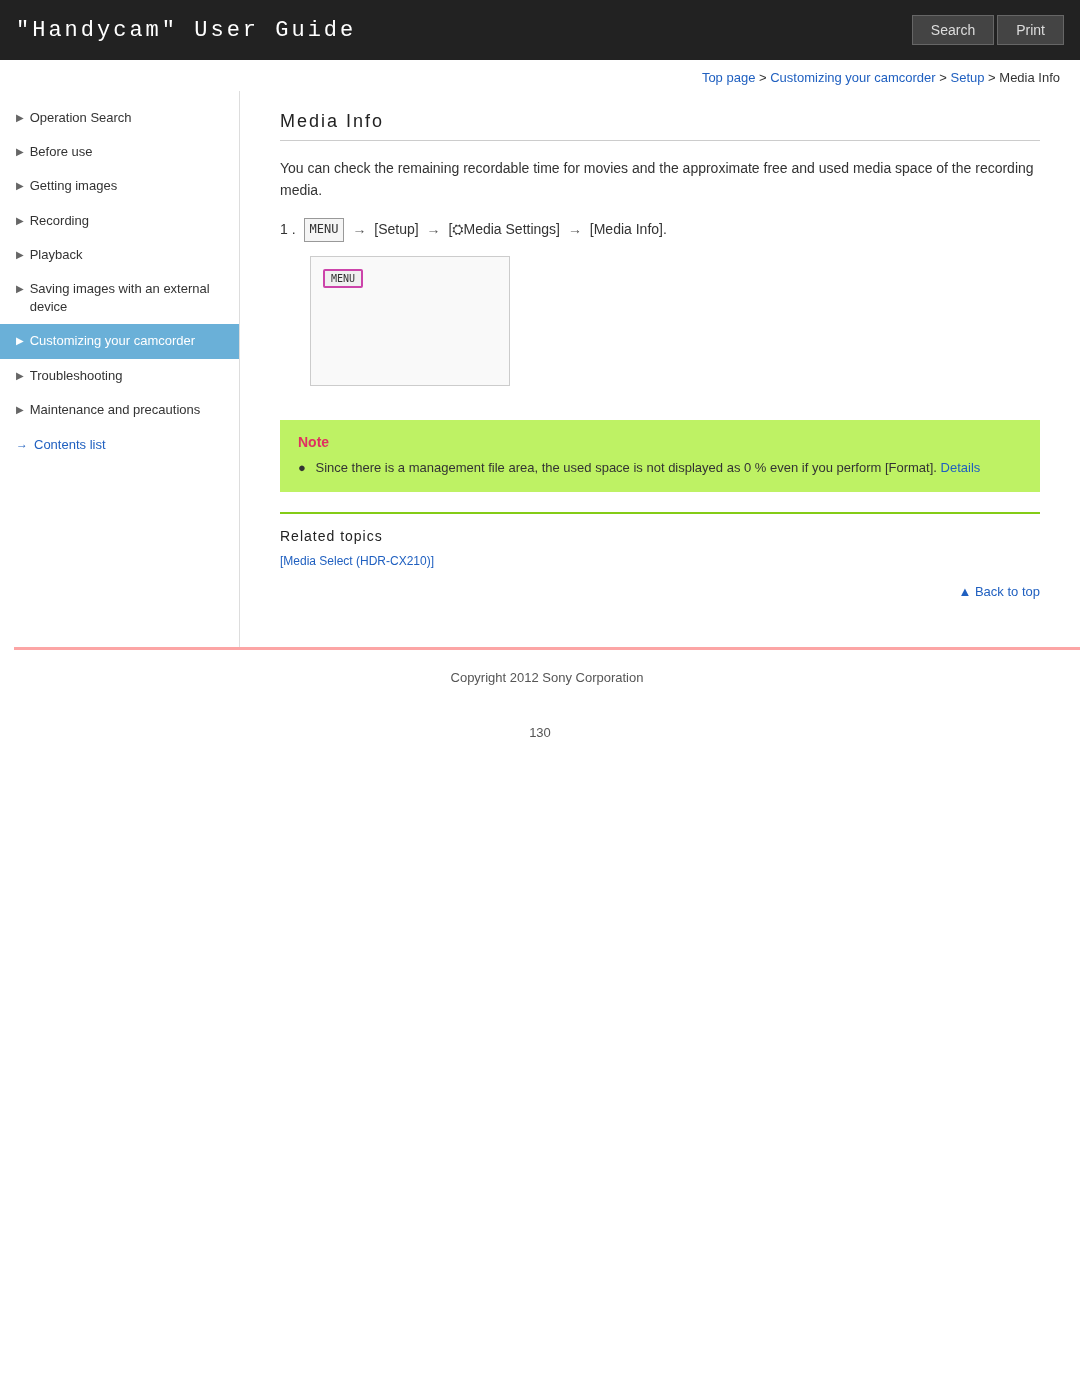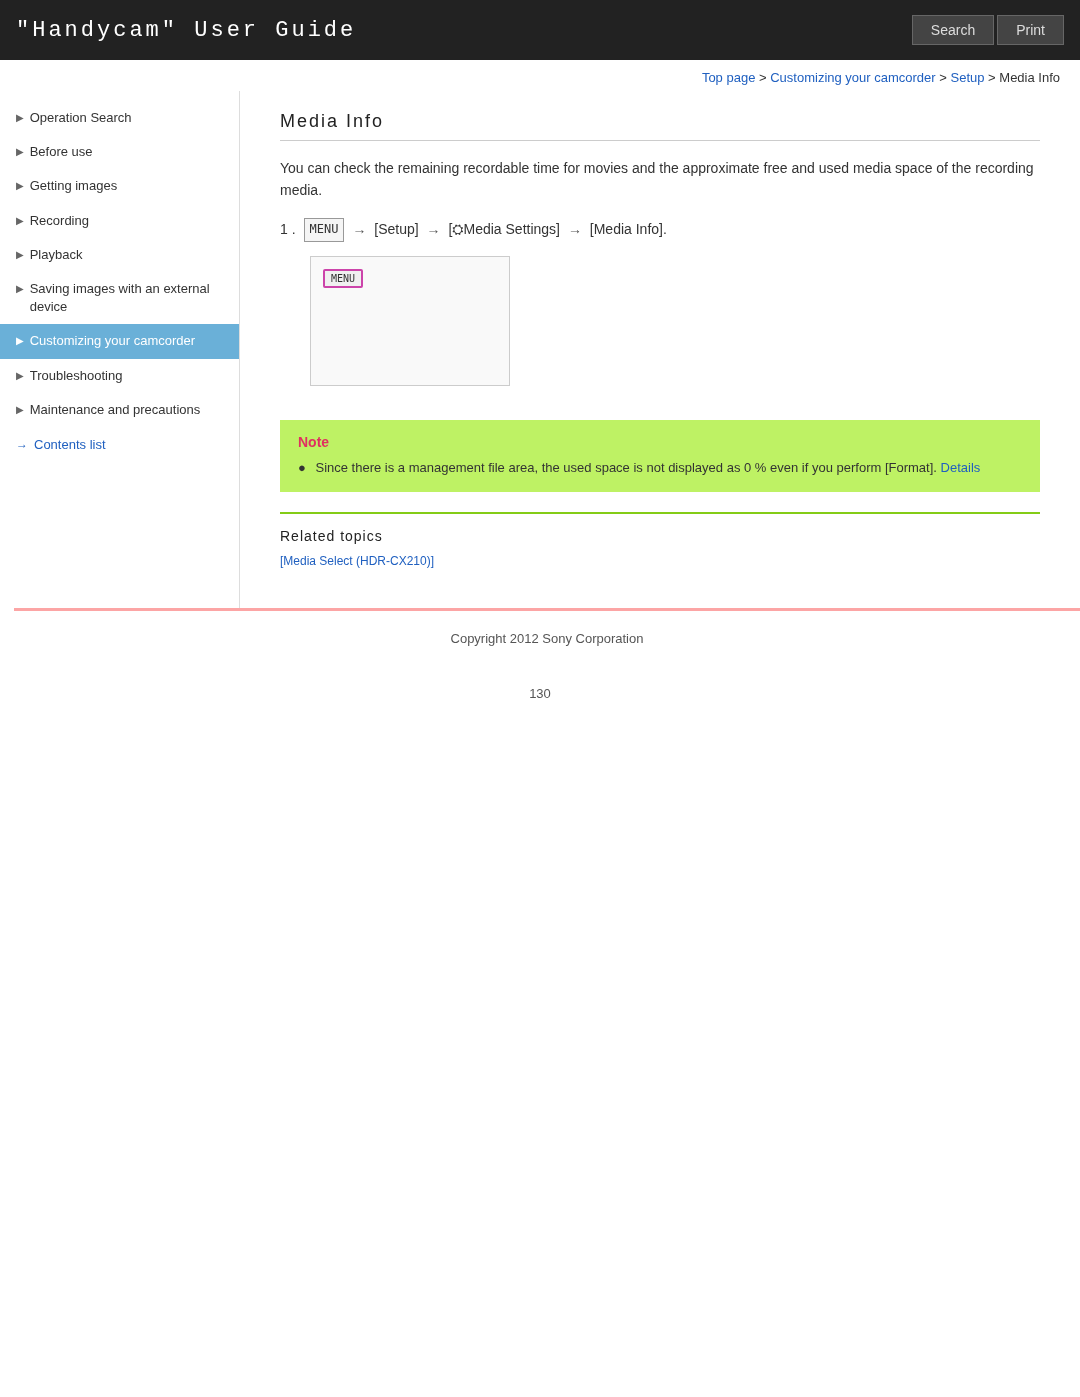--- a/index.html
+++ b/index.html
@@ -348,20 +348,23 @@
         <span>Since there is a management file area, the used space is not displayed as 0 % even if you perform [Format].</span>
         <a href="#" class="note-link">Details</a>
       </div>
     </div>
 
     <div class="related-topics">
       <div class="related-topics-title">Related topics</div>
       <a href="#" class="related-link">[Media Select (HDR-CX210)]</a>
     </div>
 
+    <div class="back-to-top">
+      <a href="#">▲ Back to top</a>
+    </div>
 
   </div>
 </div>
 
 <div class="footer">
   <span>Copyright 2012 Sony Corporation</span>
 </div>
 
 <div class="page-number">130</div>
 

